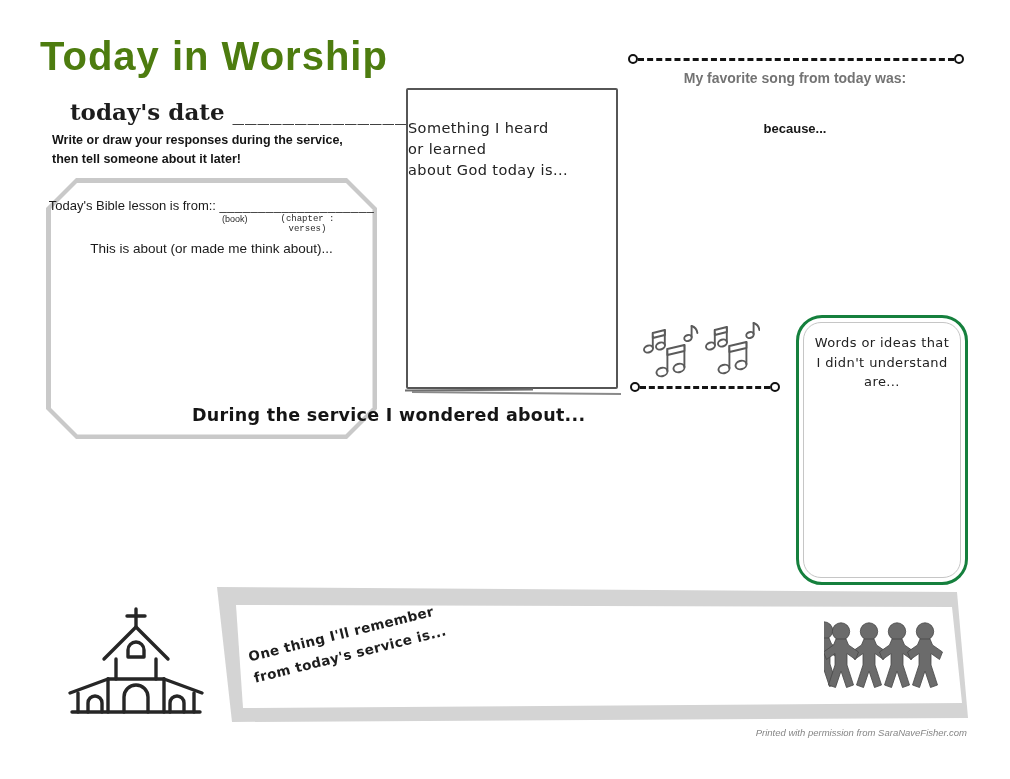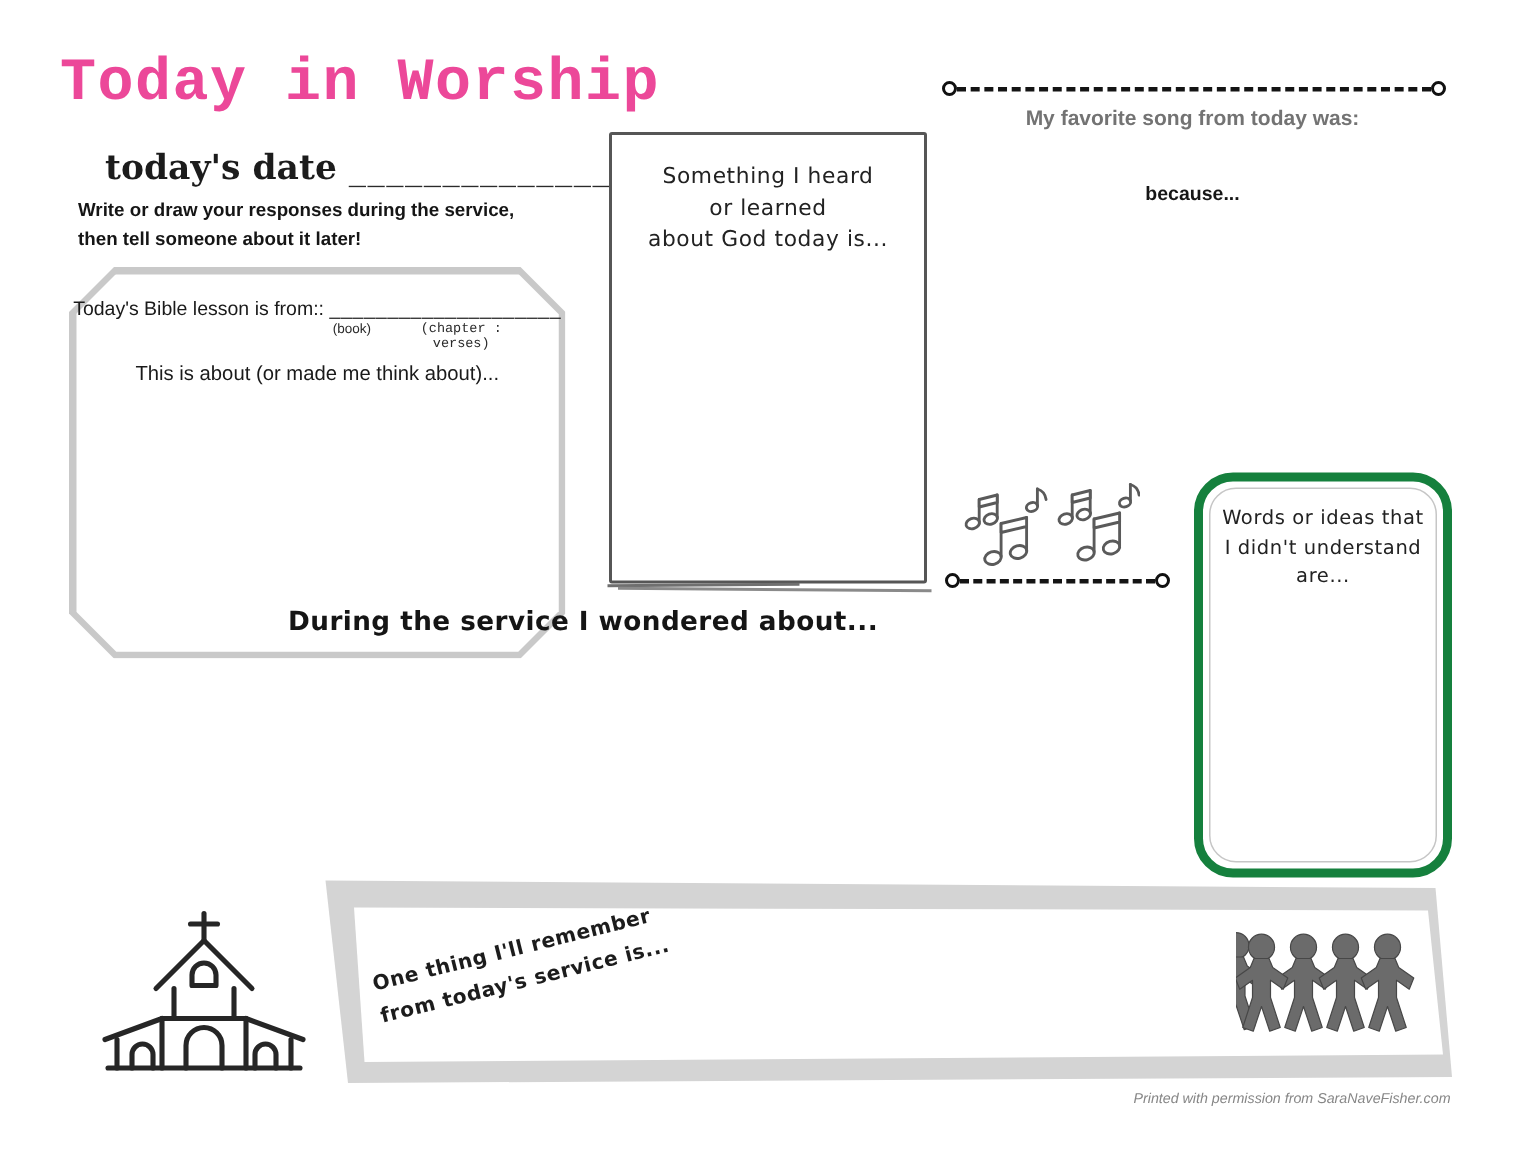--- a/index.html
+++ b/index.html
@@ -3,22 +3,22 @@
 <meta charset="utf-8">
 <style>
   html,body{margin:0;padding:0;background:#ffffff;}
   #page{
     position:relative;width:1010px;height:779px;background:#ffffff;overflow:hidden;
     font-family:"Liberation Sans",sans-serif;color:#1a1a1a;
   }
   .abs{position:absolute;}
   
   .page-title{
-    left:40px;top:34px;font-family:Liberation Mono, monospace;font-weight:bold;
-    font-size:40px;letter-spacing:1px;color:#ec4899;
+    left:40px;top:34px;font-family:Liberation Sans, sans-serif;font-weight:bold;
+    font-size:40px;letter-spacing:1px;color:#4d7c0f;
   }
   .date-row{
     left:70px;top:98px;font-family:"DejaVu Serif",serif;font-weight:bold;
     font-size:23px;color:#1c1c1c;white-space:nowrap;
   }
   .date-row .blank{font-weight:normal;letter-spacing:1px;color:#2a2a2a;margin-top:14px;}
   .instructions{
     left:52px;top:131px;width:322px;text-align:left;
     font-size:12.5px;font-weight:bold;line-height:1.5;color:#151515;
   }
@@ -49,36 +49,36 @@
     border:2.2px solid #565656;border-radius:2px;background:#fff;
   }
   .heard-box::after{
     content:"";position:absolute;left:4px;right:-5px;bottom:-7px;height:2px;
     background:#8a8a8a;transform:rotate(0.5deg);
   }
   .heard-box::before{
     content:"";position:absolute;left:-3px;right:40%;bottom:-4px;height:1.6px;
     background:#6f6f6f;transform:rotate(-0.4deg);
   }
-  .heard-text{margin-top:18px;text-align:center;font-size:14.5px;line-height:1.45;color:#222;}
+  .heard-text{margin-top:28px;font-size:14.5px;line-height:1.45;color:#222;}
   
   .dashline{position:absolute;height:0;border-top:3px dashed #141414;}
   .endcap{
     position:absolute;width:6px;height:6px;border:2.6px solid #111;
     border-radius:50%;background:#fff;top:-7px;
   }
   .endcap.left{left:-10px;}
   .endcap.right{right:-10px;}
   
   .song-prompt{left:630px;top:70px;width:330px;text-align:center;font-size:14px;font-weight:bold;color:#737373;}
   .because-label{left:630px;top:121px;width:330px;text-align:center;font-size:13px;font-weight:bold;color:#161616;}
   
   .words-box{
     left:796px;top:315px;width:172px;height:270px;box-sizing:border-box;
-    border:6px solid #15803d;border-radius:26px;background:#fff;
+    border:3px solid #15803d;border-radius:26px;background:#fff;
   }
   .words-inner{
     position:absolute;inset:4px;border:1.6px solid #c6c6c6;border-radius:18px;
   }
   .words-text{margin-top:15px;text-align:center;font-size:13px;line-height:1.5;color:#222;}
   
   .wondered{left:192px;top:405px;font-size:17.5px;font-weight:bold;letter-spacing:0.3px;color:#151515;}
   
   .banner-svg{left:210px;top:583px;}
   .banner-text{

